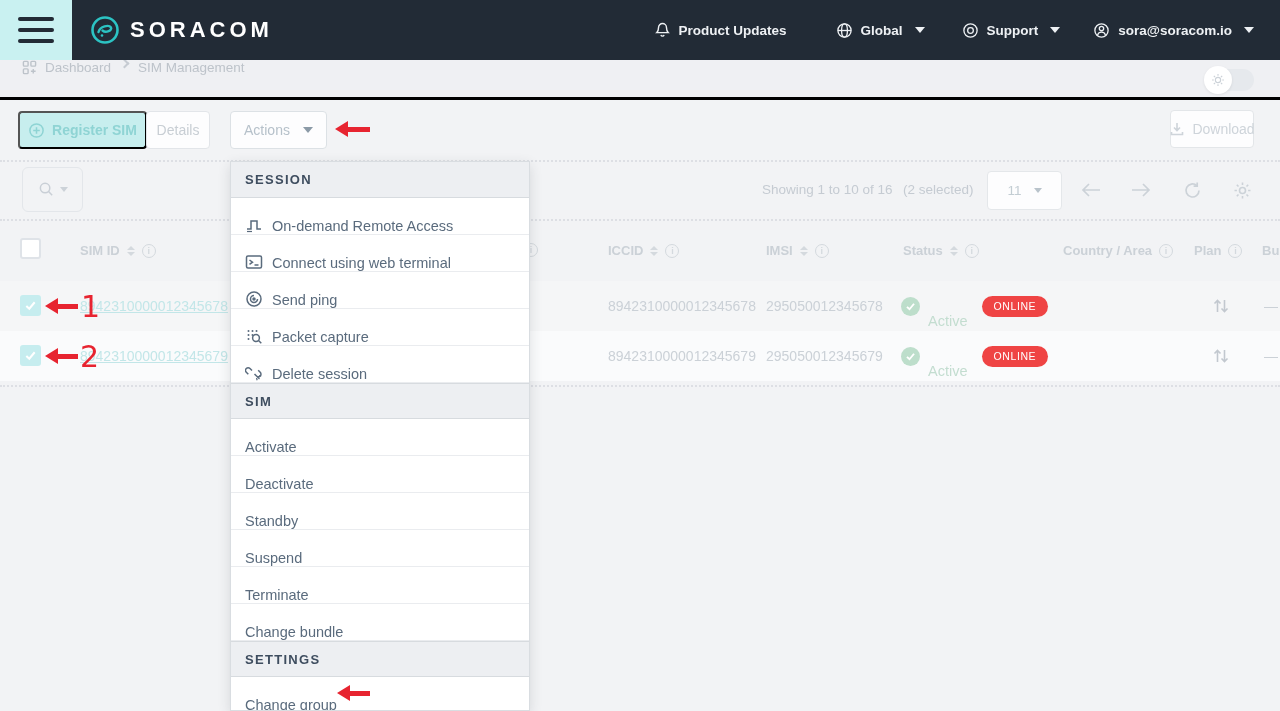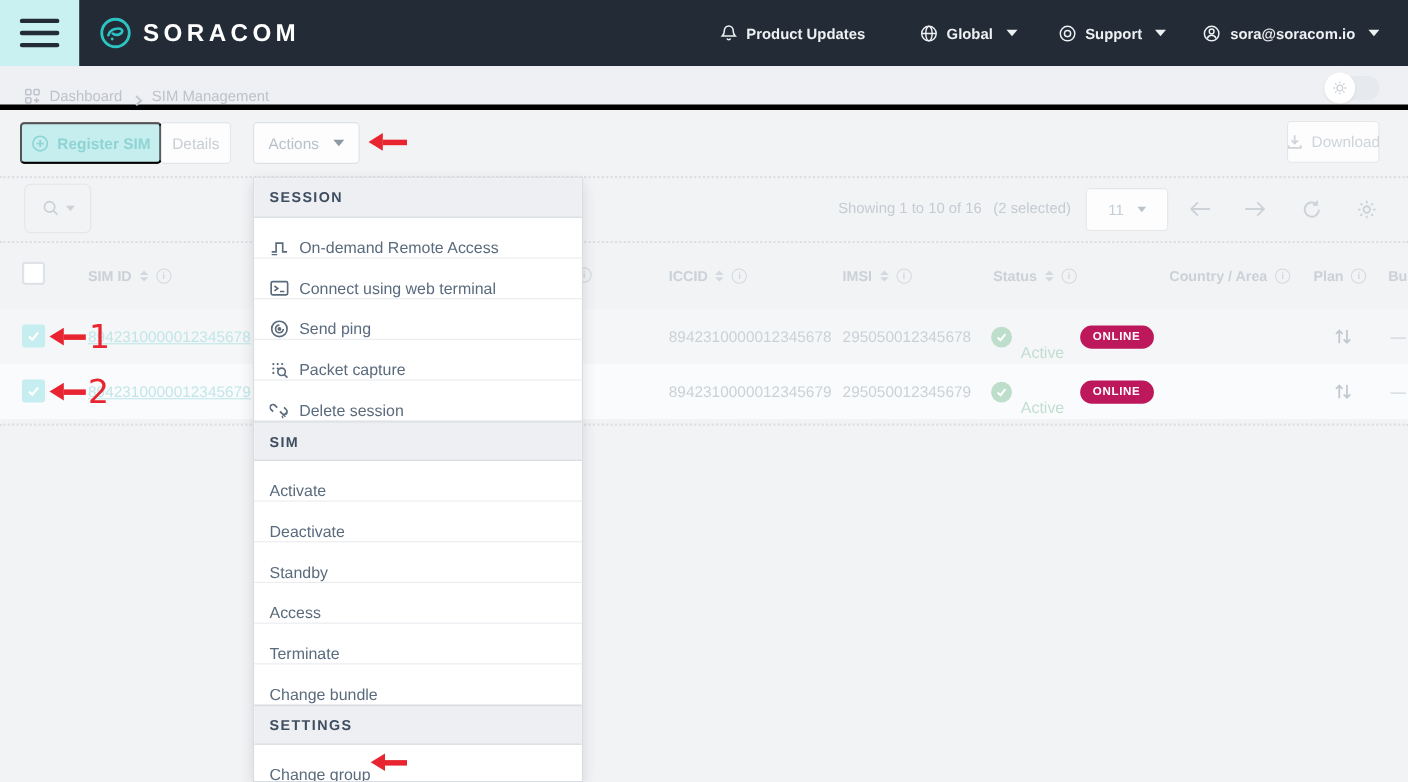--- a/index.html
+++ b/index.html
@@ -19,21 +19,21 @@
   .brand-text { color:#ffffff; font-weight:bold; font-size:22px; letter-spacing:4px; }
   .nav-right { margin-left:auto; display:flex; align-items:center; padding-right:26px; }
   .nav-item { display:flex; align-items:center; gap:8px; color:#eef1f4;
     font-size:13.5px; font-weight:bold; cursor:pointer; white-space:nowrap; }
   .nav-gap-1 { margin-left:49px; } .nav-gap-2 { margin-left:37px; } .nav-gap-3 { margin-left:33px; }
   .caret-down { width:0; height:0; border-left:5px solid transparent;
     border-right:5px solid transparent; border-top:6px solid #eef1f4; margin-left:4px; }
   .nav-icon { display:flex; align-items:center; }
   
   .crumbbar { position:absolute; left:0; top:60px; width:1280px; height:40px;
-    background:#eff0f3; border-bottom:5px solid #000000; display:flex; align-items:flex-end;
+    background:#eff0f3; border-bottom:3px solid #000000; display:flex; align-items:flex-start;
     padding:0 22px; color:#bdc3ca; font-size:13.5px; }
   .crumb { display:flex; align-items:center; gap:8px; cursor:pointer; }
   .crumb-sep { margin:0 10px; width:7px; height:7px; border-top:2px solid #c6cbd2;
     border-right:2px solid #c6cbd2; transform:rotate(45deg); }
   .theme-toggle { position:absolute; right:26px; top:9px; width:48px; height:22px;
     background:#e6e9ed; border-radius:11px; cursor:pointer; }
   .theme-knob { position:absolute; left:-2px; top:-3px; width:28px; height:28px;
     background:#ffffff; border-radius:50%; box-shadow:0 1px 3px rgba(0,0,0,.08);
     display:flex; align-items:center; justify-content:center; }
   
@@ -76,21 +76,21 @@
   .row2 { top:331px; background:#fafbfc; }
   .cell { position:absolute; top:0; height:50px; display:flex; align-items:center; font-size:14px; color:#cbd1d7; }
   .checkbox { position:absolute; left:20px; top:14px; width:21px; height:21px; border-radius:3px; cursor:pointer; }
   .cb-off { border:2px solid #dfe3e8; background:#ffffff; }
   .cb-on  { background:#c6edef; display:flex; align-items:center; justify-content:center; }
   .simlink { color:#c2e6e8; text-decoration:underline; cursor:pointer; }
   .status-check { width:19px; height:19px; border-radius:50%; background:#bddecb;
     display:flex; align-items:center; justify-content:center; margin-right:8px; }
   .status-txt { color:#c3ddd0; font-size:14.5px;margin-top:30px; }
   .pill { margin-left:14px; height:21px; padding:0 12px; border-radius:11px;
-    background:#be185d; color:#ffffff; font-size:10.5px; font-weight:bold;
+    background:#ef4444; color:#ffffff; font-size:10.5px; font-weight:normal;
     letter-spacing:.6px; display:flex; align-items:center; }
   
   .menu { position:absolute; left:230px; top:161px; width:300px; height:550px;
     background:#ffffff; border:1px solid #d9dde1; box-shadow:0 4px 12px rgba(40,50,60,.14);
     z-index:40; overflow:hidden; }
   .msec { height:36px; background:#edeff2; border-top:1px solid #d7dbdf;
     border-bottom:1px solid #d7dbdf; display:flex; align-items:center;
     padding-left:14px; color:#3e4d5f; font-size:13px; font-weight:bold; letter-spacing:1.3px; }
   .menu .msec:first-child { border-top:none; }
   .mi { height:37px; display:flex; align-items:flex-end; gap:9px; padding-left:14px;
@@ -431,21 +431,21 @@
   <div class="mi">
     <span>Activate</span>
   </div>
   <div class="mi">
     <span>Deactivate</span>
   </div>
   <div class="mi">
     <span>Standby</span>
   </div>
   <div class="mi">
-    <span>Access</span>
+    <span>Suspend</span>
   </div>
   <div class="mi">
     <span>Terminate</span>
   </div>
   <div class="mi">
     <span>Change bundle</span>
   </div>
 
   <div class="msec">SETTINGS</div>
   <div class="mi">

